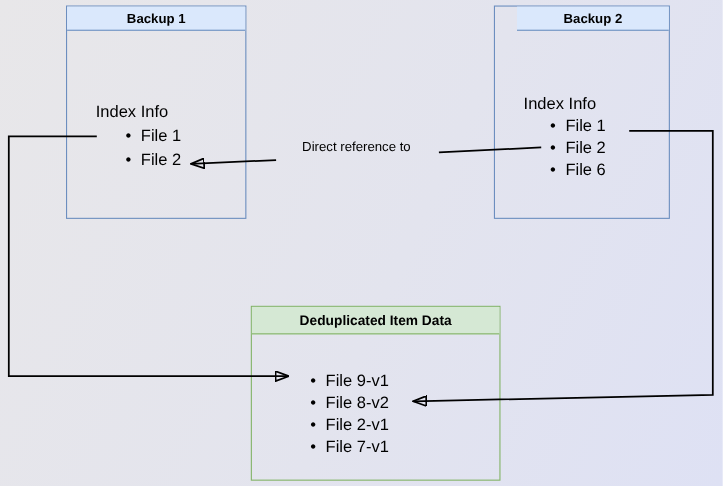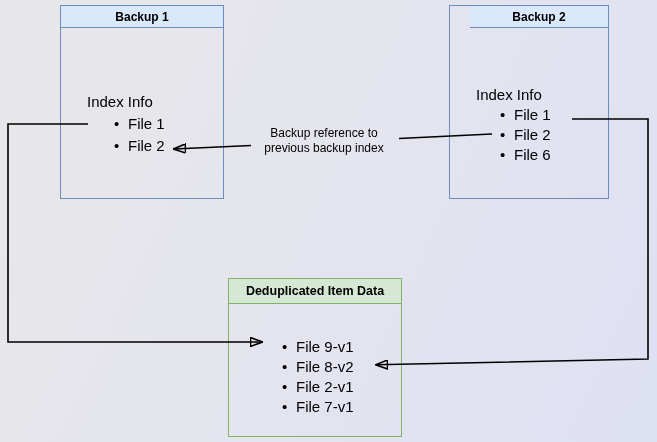--- a/index.html
+++ b/index.html
@@ -66,21 +66,21 @@
   #backup1 { left: 60px; top: 5px; width: 164px; height: 194px; }
   #backup1 .node-header { height: 22px; }
   #backup1 .subtitle { left: 26px; top: 55px; }
   #backup1 ul.file-list { left: 67px; top: 107px; line-height: 22px; }
 
   #backup2 { left: 449px; top: 5px; width: 160px; height: 194px; padding-left: 20px; }
   #backup2 .node-header { height: 22px; }
   #backup2 .subtitle { left: 26px; top: 48px; }
   #backup2 ul.file-list { left: 64px; top: 99px; line-height: 20px; }
 
-  #dedup { left: 228px; top: 278px; width: 174px; height: 159px; }
+  #dedup { left: 228px; top: 278px; width: 227px; height: 159px; }
   #dedup .node-header { height: 25px; font-size: 12.5px; }
   #dedup ul.file-list { left: 67px; top: 58px; line-height: 20px; }
 
   .edge-label {
     position: absolute;
     left: 239px;
     top: 126px;
     width: 170px;
     font-size: 12px;
     line-height: 15px;
@@ -139,17 +139,16 @@
         <path d="M0.5,0.5 L12.5,5 L0.5,9.5 Z" fill="#000" stroke="none"></path>
       </marker>
     </defs>
     <path d="M 88 124 L 8 124 L 8 342 L 262 342" marker-end="url(#arrowhead)"></path>
     <path d="M 572 119 L 648 119 L 648 359 L 376 364.8" marker-end="url(#arrowhead)"></path>
     <path d="M 492 134 L 399 138.5"></path>
     <path d="M 251 145.5 L 174 149" marker-end="url(#arrowhead)"></path>
   </svg>
 
   <div class="edge-label">
-    <div>Backup reference to</div>
-    <div>previous backup index</div>
+    <div>Direct reference to</div>
   </div>
 
 </div>
 
 </body></html>

